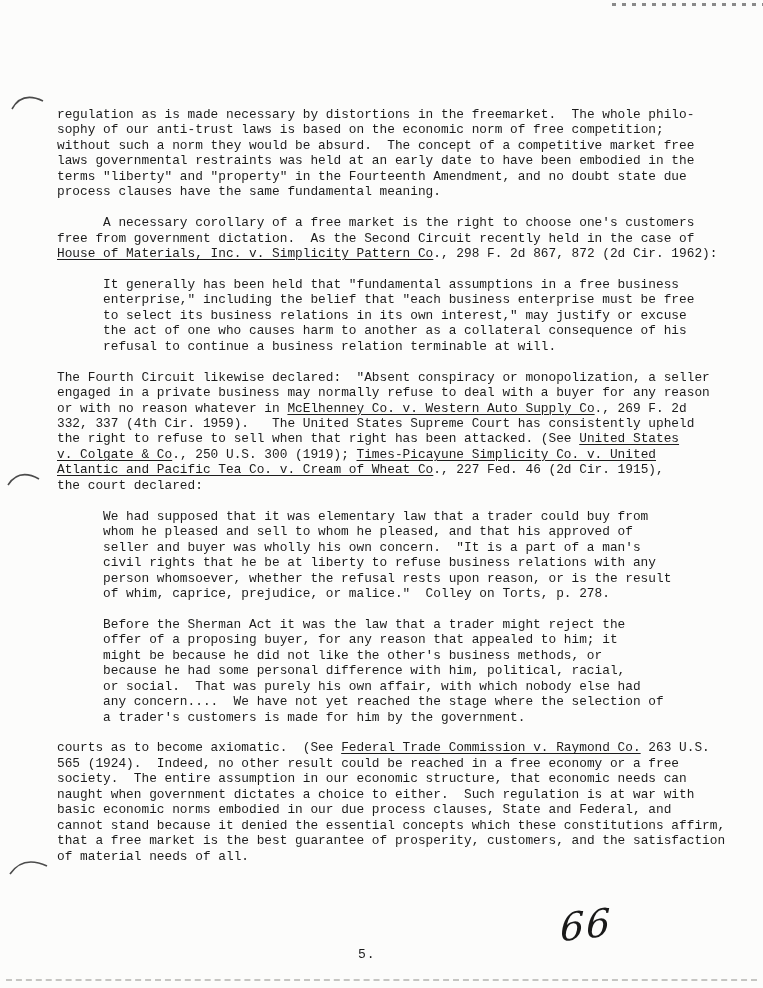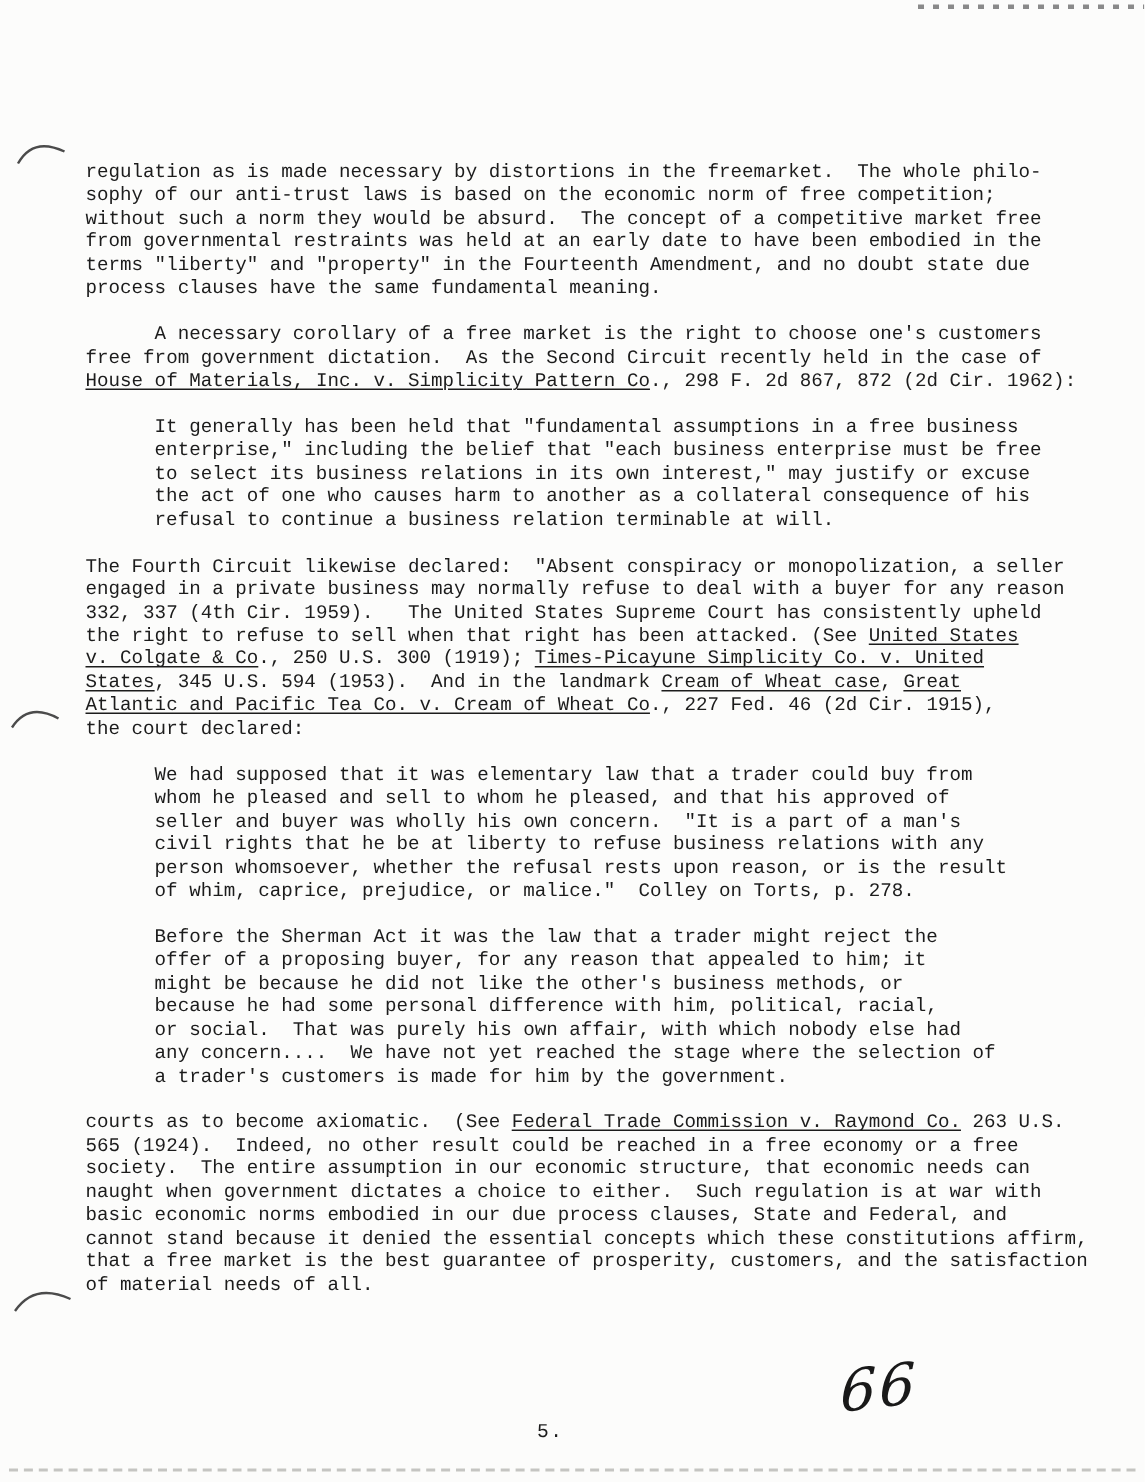--- a/index.html
+++ b/index.html
@@ -82,43 +82,43 @@
 
   <svg class="arc-mark" style="left:8px; top:853px;" width="42" height="24" viewBox="0 0 42 24">
     <path d="M2,21 Q15,2 39,13" fill="none" stroke="#2b2b2b" stroke-width="1.6" opacity="0.85"></path>
   </svg>
 
   <div class="doc" id="doc-blocks">
       <div class="block">
         <div class="line">regulation as is made necessary by distortions in the freemarket.  The whole philo-</div>
         <div class="line">sophy of our anti-trust laws is based on the economic norm of free competition;</div>
         <div class="line">without such a norm they would be absurd.  The concept of a competitive market free</div>
-        <div class="line">from governmental restraints was held at an early date to have been embodied in the</div>
+        <div class="line">laws governmental restraints was held at an early date to have been embodied in the</div>
         <div class="line">terms "liberty" and "property" in the Fourteenth Amendment, and no doubt state due</div>
         <div class="line">process clauses have the same fundamental meaning.</div>
       </div>
       <div class="block">
         <div class="line">      A necessary corollary of a free market is the right to choose one's customers</div>
         <div class="line">free from government dictation.  As the Second Circuit recently held in the case of</div>
         <div class="line"><u>House of Materials, Inc. v. Simplicity Pattern Co</u>., 298 F. 2d 867, 872 (2d Cir. 1962):</div>
       </div>
       <div class="block" style="padding-left: 6ch;">
         <div class="line">It generally has been held that "fundamental assumptions in a free business</div>
         <div class="line">enterprise," including the belief that "each business enterprise must be free</div>
         <div class="line">to select its business relations in its own interest," may justify or excuse</div>
         <div class="line">the act of one who causes harm to another as a collateral consequence of his</div>
         <div class="line">refusal to continue a business relation terminable at will.</div>
       </div>
       <div class="block">
         <div class="line">The Fourth Circuit likewise declared:  "Absent conspiracy or monopolization, a seller</div>
         <div class="line">engaged in a private business may normally refuse to deal with a buyer for any reason</div>
+        <div class="line">or with no reason whatever in <u>McElhenney Co. v. Western Auto Supply Co</u>., 269 F. 2d</div>
         <div class="line">332, 337 (4th Cir. 1959).   The United States Supreme Court has consistently upheld</div>
         <div class="line">the right to refuse to sell when that right has been attacked. (See <u>United States</u></div>
         <div class="line"><u>v. Colgate &amp; Co</u>., 250 U.S. 300 (1919); <u>Times-Picayune Simplicity Co. v. United</u></div>
-        <div class="line"><u>States</u>, 345 U.S. 594 (1953).  And in the landmark <u>Cream of Wheat case</u>, <u>Great</u></div>
         <div class="line"><u>Atlantic and Pacific Tea Co. v. Cream of Wheat Co</u>., 227 Fed. 46 (2d Cir. 1915),</div>
         <div class="line">the court declared:</div>
       </div>
       <div class="block" style="padding-left: 6ch;">
         <div class="line">We had supposed that it was elementary law that a trader could buy from</div>
         <div class="line">whom he pleased and sell to whom he pleased, and that his approved of</div>
         <div class="line">seller and buyer was wholly his own concern.  "It is a part of a man's</div>
         <div class="line">civil rights that he be at liberty to refuse business relations with any</div>
         <div class="line">person whomsoever, whether the refusal rests upon reason, or is the result</div>
         <div class="line">of whim, caprice, prejudice, or malice."  Colley on Torts, p. 278.</div>

